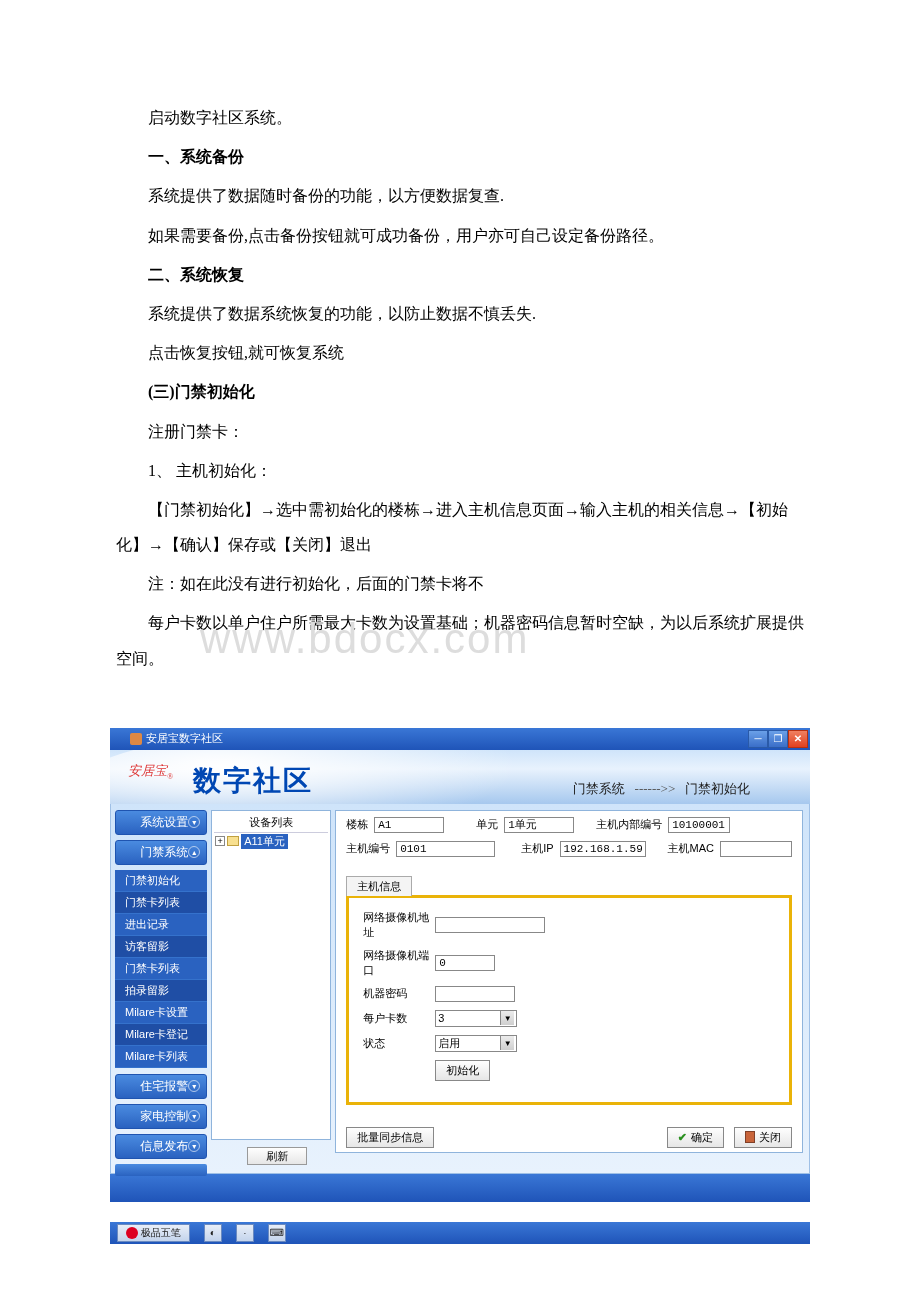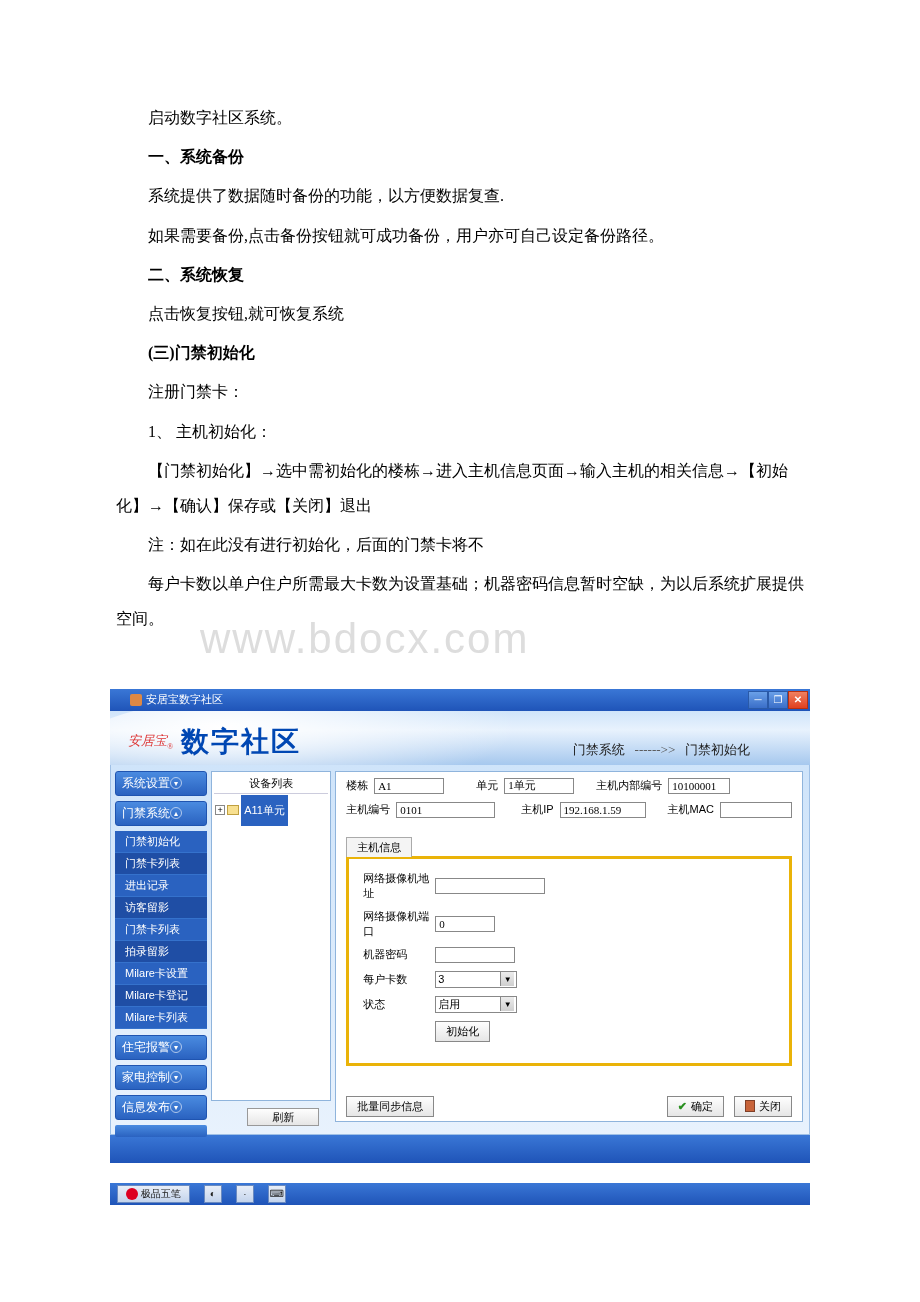--- a/index.html
+++ b/index.html
@@ -62,21 +62,21 @@
   }
   .banner::before {
     content: "";
     position: absolute;
     left: -40px; top: -20px; width: 500px; height: 120px;
     border-radius: 50%;
     background: radial-gradient(ellipse at 30% 30%, #fff, rgba(255,255,255,0) 60%);
   }
   .brand {
     position: absolute; left: 18px; top: 12px;
-    display: flex; align-items: center; gap: 8px;
+    display: flex; align-items: flex-start; gap: 20px;
   }
   .brand-text { font-family: "STXingkai", "KaiTi", serif; font-size: 28px; color: #0047b3; font-weight: bold; letter-spacing: 2px; }
   .breadcrumb {
     position: absolute; right: 60px; bottom: 6px;
     font-size: 13px; color: #222;
     font-family: SimSun, serif;
   }
   .bc-sep { color: #555; }
   .app-body {
     display: flex;
@@ -91,21 +91,21 @@
     padding: 6px 4px;
   }
   .side-sec {
     background: linear-gradient(#4a8be0, #2a62c0);
     border: 1px solid #1f54b0;
     border-radius: 3px;
     color: #fff;
     font-size: 12px;
     padding: 3px 6px;
     margin-bottom: 5px;
-    display: flex; justify-content: flex-start; align-items: center;
+    display: flex; justify-content: flex-end; align-items: center;
   }
   .side-chev {
     width: 12px; height: 12px;
     border: 1px solid rgba(255,255,255,0.6);
     border-radius: 50%;
     display: flex; align-items: center; justify-content: center;
     font-size: 8px;
   }
   .side-list { margin: 0 0 6px 0; }
   .side-item {
@@ -130,46 +130,46 @@
     font-size: 11px;
   }
   .tree-hdr {
     text-align: center; font-size: 11px;
     border-bottom: 1px solid #ccd;
     padding: 2px;
   }
   .tree-row { display: flex; align-items: center; gap: 2px; padding: 1px; }
   .tree-row .sq { width: 10px; height: 10px; border: 1px solid #888; display: inline-flex; align-items:center; justify-content:center; font-size:9px; line-height:1;}
   .tree-row .ico { width: 12px; height: 10px; background: #f8e090; border: 1px solid #c0a040; }
-  .tree-row .txt { background: #2a62c0; color: #fff; padding: 8px 3px; }
+  .tree-row .txt { background: #2a62c0; color: #fff; padding: 0 3px; }
   .tree-refresh {
     position: absolute;
-    width: 72px; height: 18px;
+    width: 60px; height: 18px;
     font-size: 11px;
     background: linear-gradient(#fefefe,#e6e6e6);
     border: 1px solid #999;
     text-align: center;
     line-height: 16px;
   }
   .content {
     flex: 1;
     background: #fff;
     border: 1px solid #8fb4dc;
-    margin: 6px 6px 12px 4px;
+    margin: 6px 6px 20px 4px;
     position: relative;
     font-size: 11px;
     padding: 6px 10px;
   }
   .row { display: flex; align-items: center; gap: 6px; margin-bottom: 8px; flex-wrap: nowrap; }
   .lbl { font-size: 11px; white-space: nowrap; }
   .inp {
     border: 1px solid #888;
     height: 16px; font-size: 11px;
     padding: 0 3px;
-    font-family: Liberation Serif, serif;
+    font-family: Liberation Mono, monospace;
   }
   .tabhdr {
     display: inline-block;
     border: 1px solid #aaa;
     border-bottom: none;
     background: #f4f4f4;
     padding: 2px 10px;
     font-size: 11px;
     position: relative;
     top: 1px;
@@ -231,20 +231,21 @@
 </style>
 </head>
 <body>
 
 <div class="doc">
   <p>启动数字社区系统。</p>
   <p class="bold">一、系统备份</p>
   <p>系统提供了数据随时备份的功能，以方便数据复查.</p>
   <p>如果需要备份,点击备份按钮就可成功备份，用户亦可自己设定备份路径。</p>
   <p class="bold">二、系统恢复</p>
+  <p>系统提供了数据系统恢复的功能，以防止数据不慎丢失.</p>
   <p>点击恢复按钮,就可恢复系统</p>
   <p class="bold">(三)门禁初始化</p>
   <p>注册门禁卡：</p>
   <p>1、 主机初始化：</p>
   <p style="text-indent:2em">【门禁初始化】→选中需初始化的楼栋→进入主机信息页面→输入主机的相关信息→【初始化】→【确认】保存或【关闭】退出</p>
   <p>注：如在此没有进行初始化，后面的门禁卡将不</p>
   <p>每户卡数以单户住户所需最大卡数为设置基础；机器密码信息暂时空缺，为以后系统扩展提供空间。</p>
 </div>
 
 <div class="watermark">www.bdocx.com</div>

